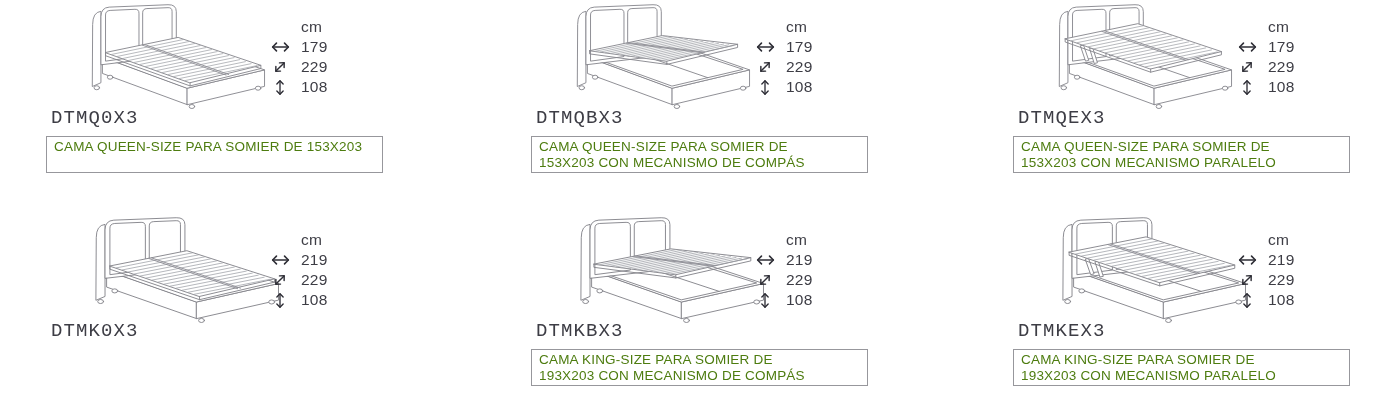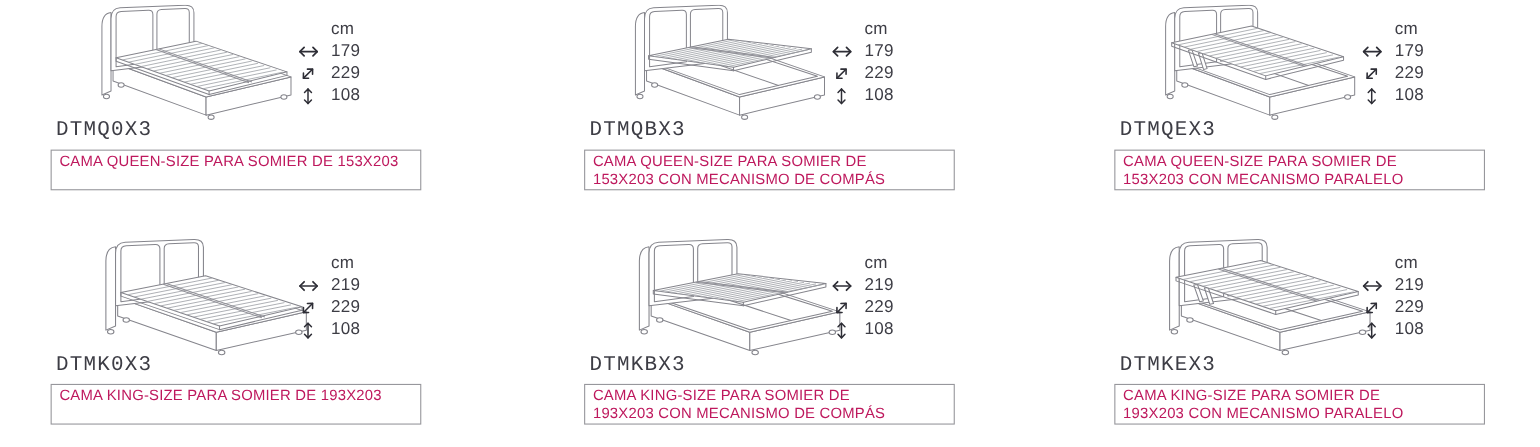--- a/index.html
+++ b/index.html
@@ -31,21 +31,21 @@
 
   .code{
     position:absolute;left:5px;top:107px;
     font-size:19px;letter-spacing:1.1px;color:#3d3d45;white-space:nowrap;font-family:Liberation Mono, monospace;
   }
   .desc{
     position:absolute;left:0;top:136px;width:337px;height:37px;
     box-sizing:border-box;border:1px solid #97979c;
     padding:2px 7px 0 7px;
     font-size:13.5px;line-height:16px;letter-spacing:0.2px;
-    color:#be185d;white-space:pre-line;overflow:hidden;
+    color:#4d7c0f;white-space:pre-line;overflow:hidden;
   }
   svg{display:block;}
   .defs{position:absolute;width:0;height:0;overflow:hidden;}
 </style>
 </head>
 <body>
 
 <svg class="defs" aria-hidden="true">
   <defs>
 
@@ -308,21 +308,20 @@
       </span>
       <span class="val">229</span>
     <span class="ic">
         <svg width="12" height="21" viewBox="0 0 16 24">
           <use href="#ic-v"></use>
         </svg>
       </span>
       <span class="val">108</span>
   </div>
   <div class="code">DTMK0X3</div>
-  <div class="desc"><span>CAMA KING-SIZE PARA SOMIER DE 193X203</span></div>
 </section>
 
 <section class="cell r1 col1">
   <svg class="bed" viewBox="0 0 235 118" preserveAspectRatio="none">
       <use href="#bed-compass"></use>
     </svg>
   <div class="dims">
     <span class="ic"></span>
       <span class="unit">cm</span>
     <span class="ic">

